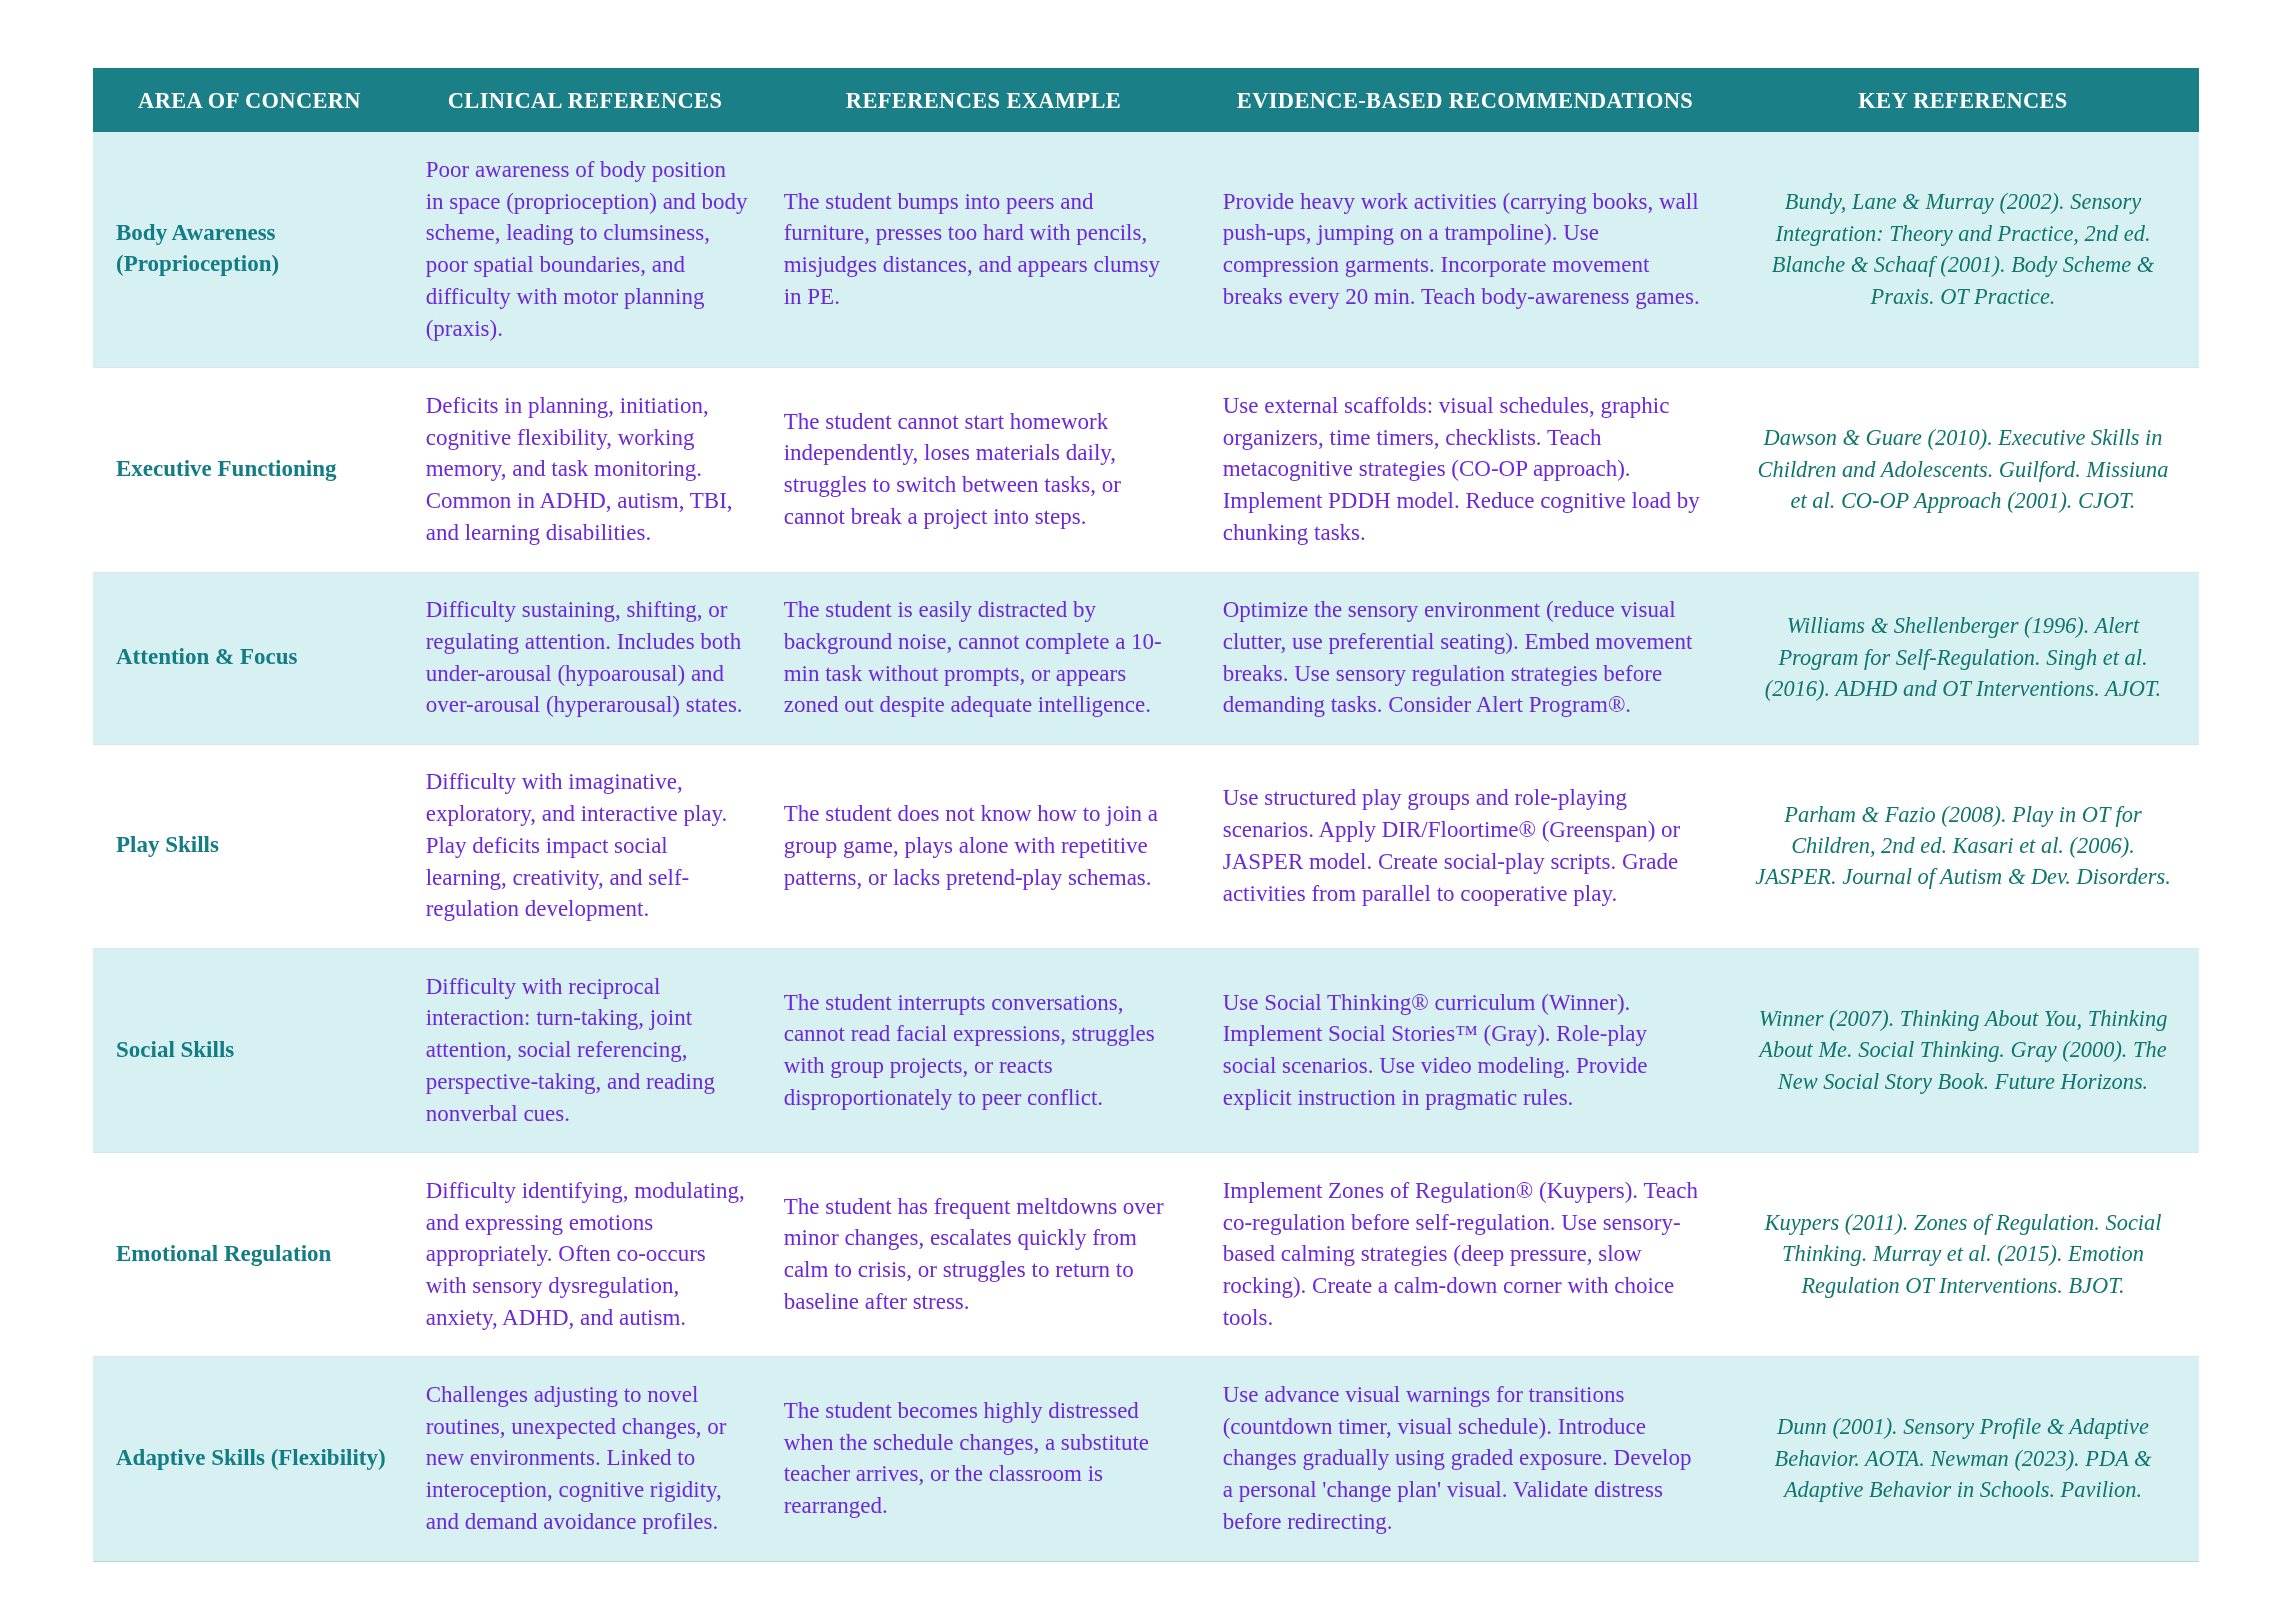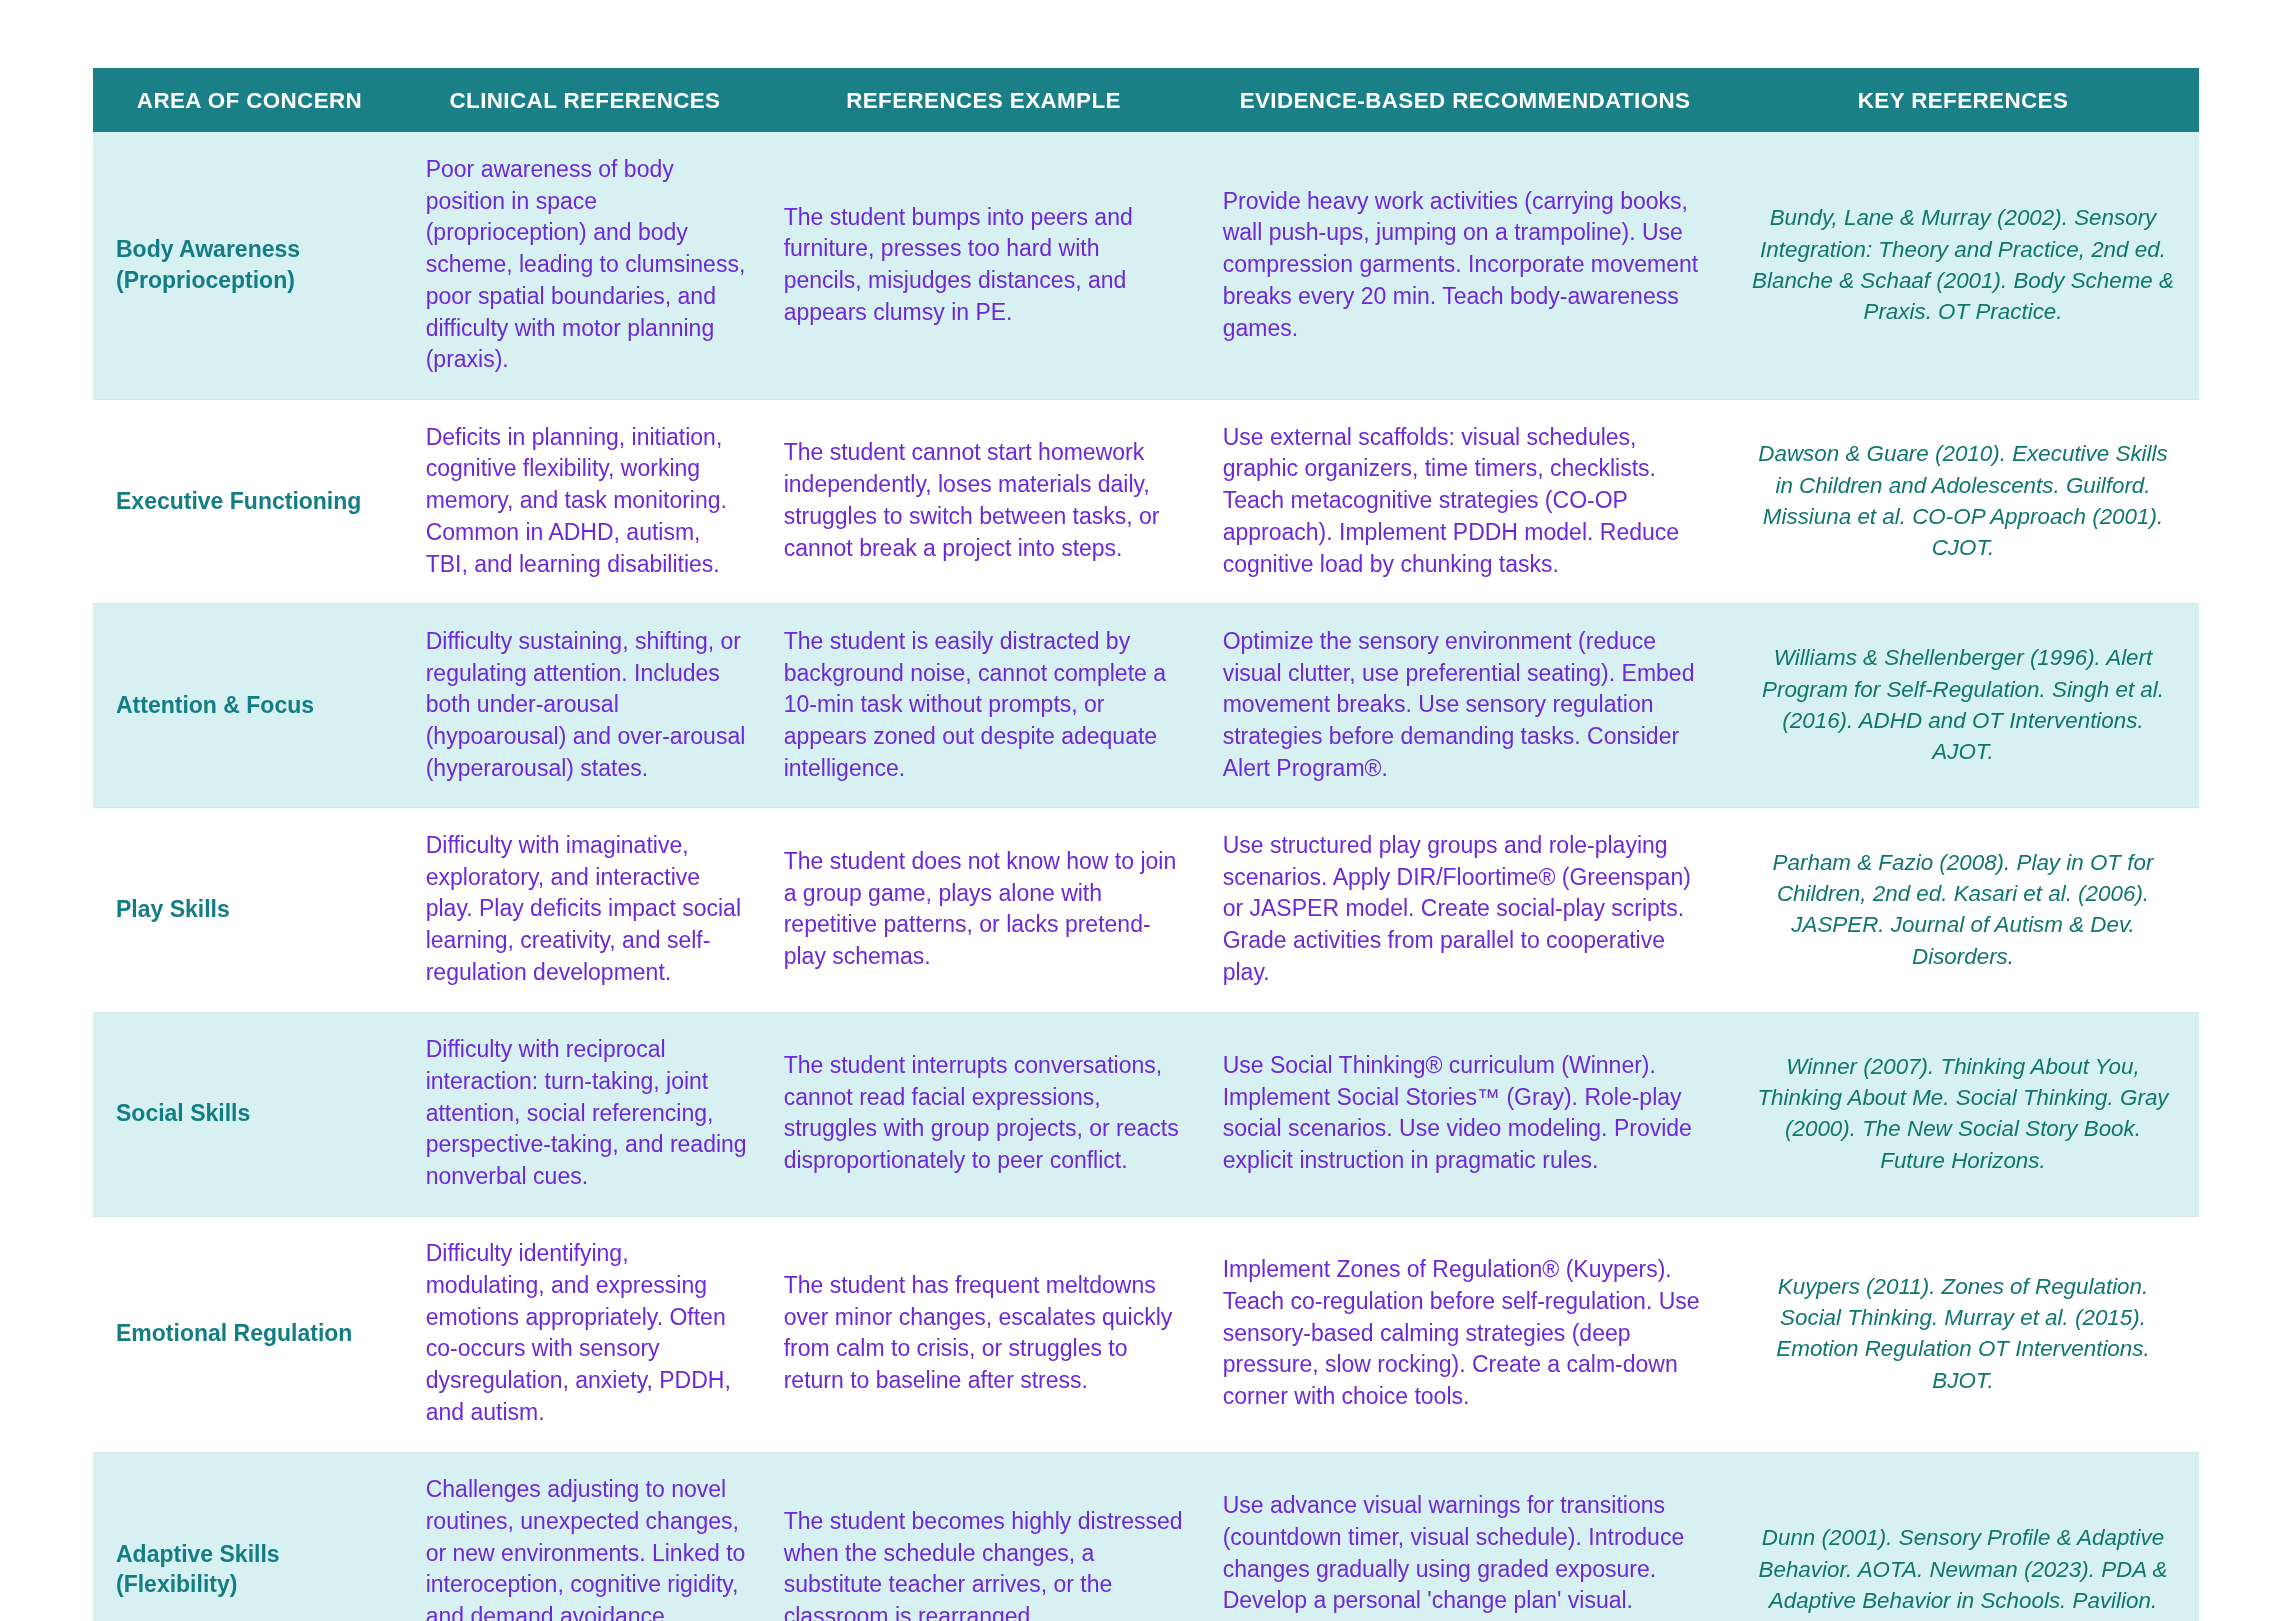--- a/index.html
+++ b/index.html
@@ -17,20 +17,21 @@
     overflow: hidden;
   }
 
   .page {
     position: absolute;
     left: 0; top: 0;
     width: 1857px;
     height: 1621px;
     box-sizing: border-box;
     padding: 68px 93px 0 93px;
+    font-family: Liberation Serif, serif;
   }
 
   table.matrix {
     width: 2106px;
     border-collapse: collapse;
     table-layout: fixed;
   }
 
   
   thead th {
@@ -150,21 +151,21 @@
       </tr>
       <tr class="band">
         <td class="area">Social Skills</td>
         <td class="clin">Difficulty with reciprocal interaction: turn-taking, joint attention, social referencing, perspective-taking, and reading nonverbal cues.</td>
         <td class="class">The student interrupts conversations, cannot read facial expressions, struggles with group projects, or reacts disproportionately to peer conflict.</td>
         <td class="rec">Use Social Thinking® curriculum (Winner). Implement Social Stories™ (Gray). Role-play social scenarios. Use video modeling. Provide explicit instruction in pragmatic rules.</td>
         <td class="ref">Winner (2007). Thinking About You, Thinking About Me. Social Thinking. Gray (2000). The New Social Story Book. Future Horizons.</td>
       </tr>
       <tr class="plain">
         <td class="area">Emotional Regulation</td>
-        <td class="clin">Difficulty identifying, modulating, and expressing emotions appropriately. Often co-occurs with sensory dysregulation, anxiety, PDDH, and autism.</td>
+        <td class="clin">Difficulty identifying, modulating, and expressing emotions appropriately. Often co-occurs with sensory dysregulation, anxiety, ADHD, and autism.</td>
         <td class="class">The student has frequent meltdowns over minor changes, escalates quickly from calm to crisis, or struggles to return to baseline after stress.</td>
         <td class="rec">Implement Zones of Regulation® (Kuypers). Teach co-regulation before self-regulation. Use sensory-based calming strategies (deep pressure, slow rocking). Create a calm-down corner with choice tools.</td>
         <td class="ref">Kuypers (2011). Zones of Regulation. Social Thinking. Murray et al. (2015). Emotion Regulation OT Interventions. BJOT.</td>
       </tr>
       <tr class="band">
         <td class="area">Adaptive Skills (Flexibility)</td>
         <td class="clin">Challenges adjusting to novel routines, unexpected changes, or new environments. Linked to interoception, cognitive rigidity, and demand avoidance profiles.</td>
         <td class="class">The student becomes highly distressed when the schedule changes, a substitute teacher arrives, or the classroom is rearranged.</td>
         <td class="rec">Use advance visual warnings for transitions (countdown timer, visual schedule). Introduce changes gradually using graded exposure. Develop a personal 'change plan' visual. Validate distress before redirecting.</td>
         <td class="ref">Dunn (2001). Sensory Profile &amp; Adaptive Behavior. AOTA. Newman (2023). PDA &amp; Adaptive Behavior in Schools. Pavilion.</td>

